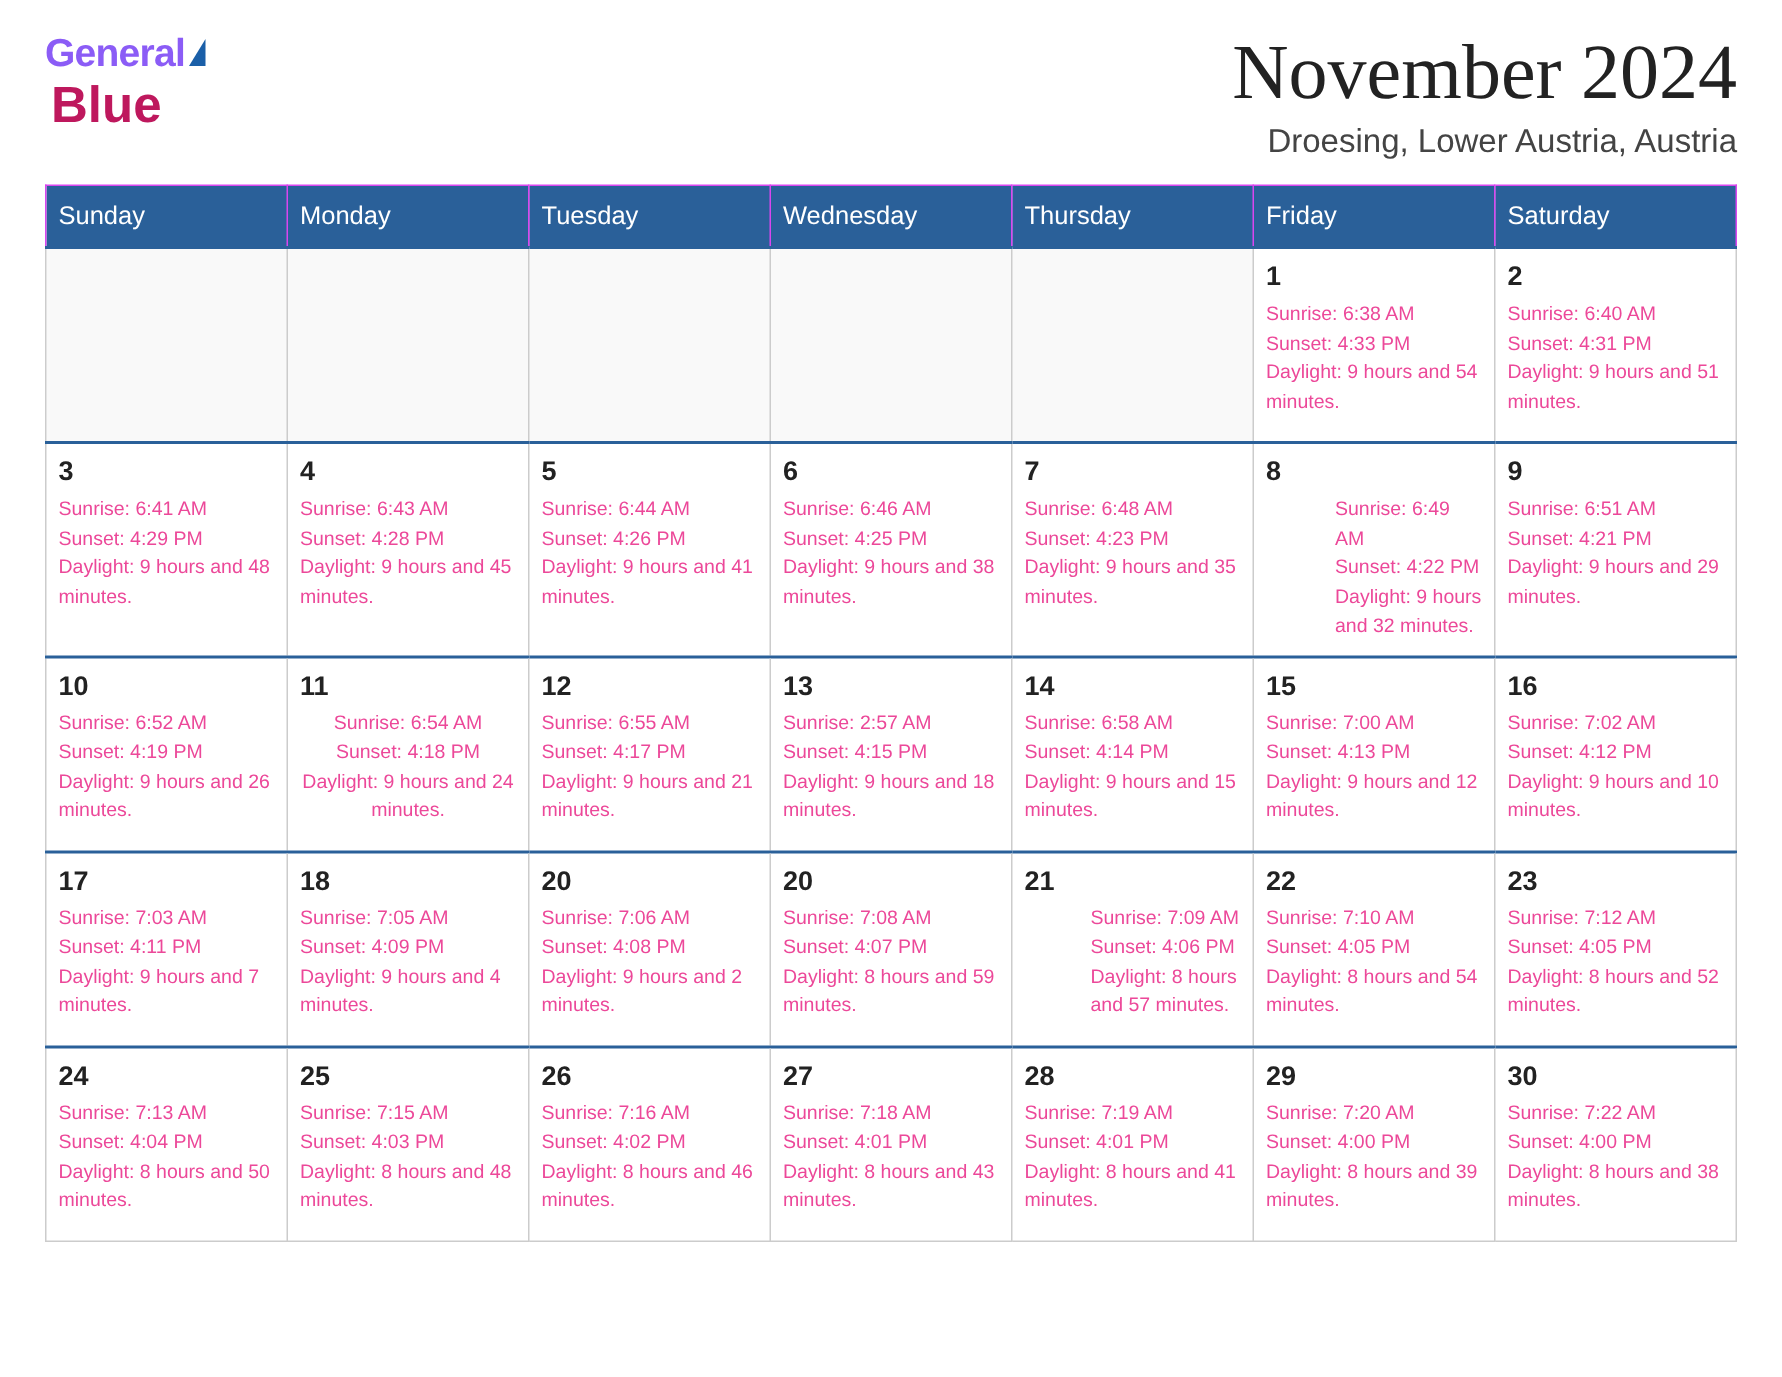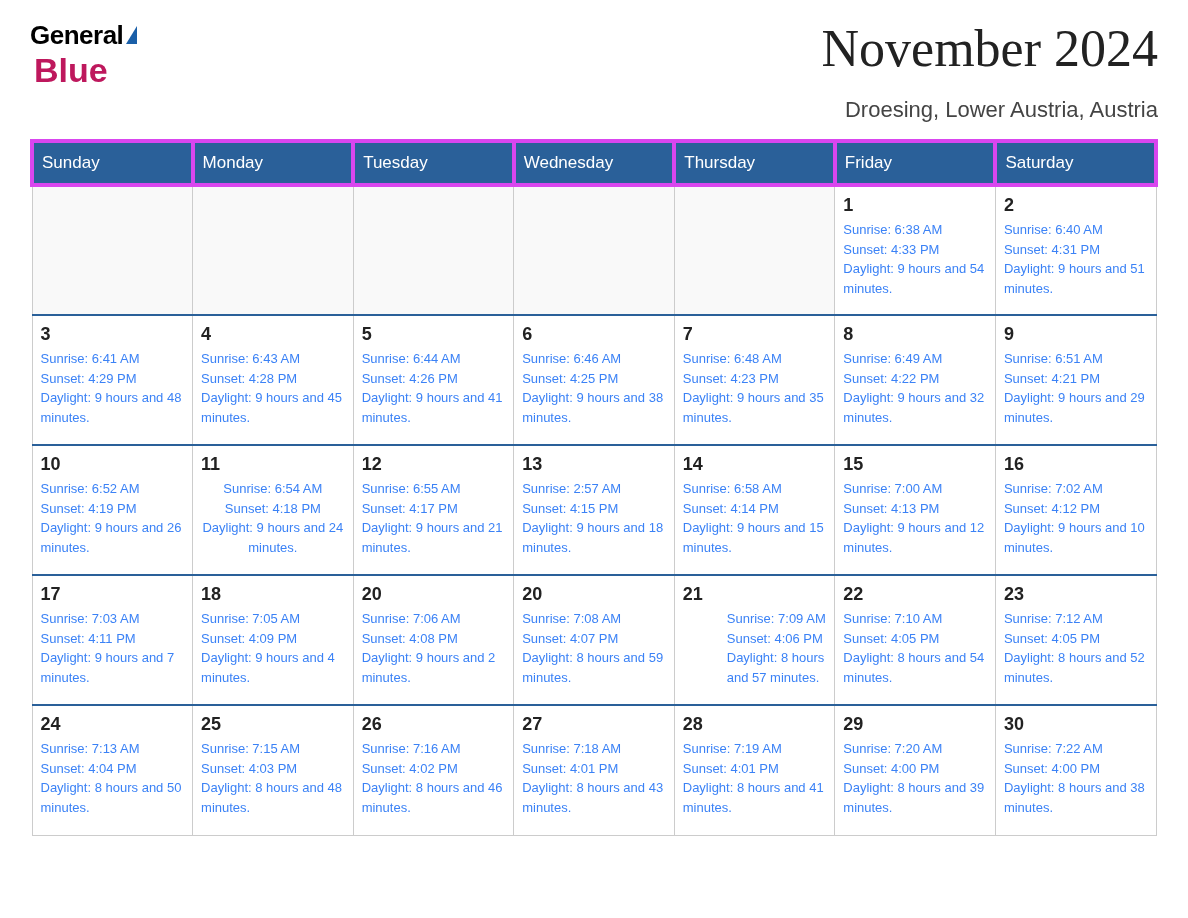--- a/index.html
+++ b/index.html
@@ -17,21 +17,21 @@
       margin-bottom: 16px;
     }
     .logo {
       display: flex;
       flex-direction: column;
       align-items: flex-start;
     }
     .logo-text-general {
       font-size: 26px;
       font-weight: bold;
-      color: #000000;
+      color: #8b5cf6;
       letter-spacing: -0.5px;
     }
     .logo-line1 {
       display: flex;
       align-items: center;
     }
     .logo-line2 {
       font-size: 34px;
       font-weight: bold;
       color: #be185d;
@@ -43,56 +43,56 @@
     .month-title {
       font-size: 52px;
       font-weight: normal;
       color: #222;
       line-height: 1.1;
       font-family: Liberation Serif, serif;
     }
     .location-title {
       font-size: 22px;
       color: #444;
-      margin-top: 20px;
+      margin-top: 4px;
     }
     .calendar-table {
       width: 100%;
       border-collapse: collapse;
       table-layout: fixed;
     }
     .calendar-table thead tr th {
       background-color: #2a6099;
       color: #fff;
       font-size: 17px;
       font-weight: normal;
       padding: 10px 8px;
       text-align: left;
-      border: 4px solid #d946ef;
+      border: 1px solid #d946ef;
     }
     .calendar-table tbody tr td {
       vertical-align: top;
       padding: 8px 8px 10px 8px;
       border: 1px solid #ccc;
       border-top: 2px solid #2a6099;
       font-size: 13px;
       color: #333;
       min-height: 100px;
       height: 130px;
     }
     .day-number {
       font-size: 18px;
       font-weight: bold;
       color: #222;
       display: block;
       margin-bottom: 4px;
     }
     .day-info {
       font-size: 13px;
-      color: #3b82f6;
+      color: #ec4899;
       line-height: 1.5;
     }
     .empty-cell {
       background: #f9f9f9;
     }
   </style>
 </head>
 <body>
 
 <div class="header-area">
@@ -167,21 +167,21 @@
 Daylight: 9 hours and 38 minutes.</div>
         </td>
         <td>
           <span class="day-number">7</span>
           <div class="day-info" style="white-space: pre-line;">Sunrise: 6:48 AM
 Sunset: 4:23 PM
 Daylight: 9 hours and 35 minutes.</div>
         </td>
         <td>
           <span class="day-number">8</span>
-          <div class="day-info" style="white-space: pre-line;">Sunrise: 6:49 AM
+          <div class="day-info" style="white-space: pre-line; margin-left: 46px;">Sunrise: 6:49 AM
 Sunset: 4:22 PM
 Daylight: 9 hours and 32 minutes.</div>
         </td>
         <td>
           <span class="day-number">9</span>
           <div class="day-info" style="white-space: pre-line;">Sunrise: 6:51 AM
 Sunset: 4:21 PM
 Daylight: 9 hours and 29 minutes.</div>
         </td>
       </tr>

